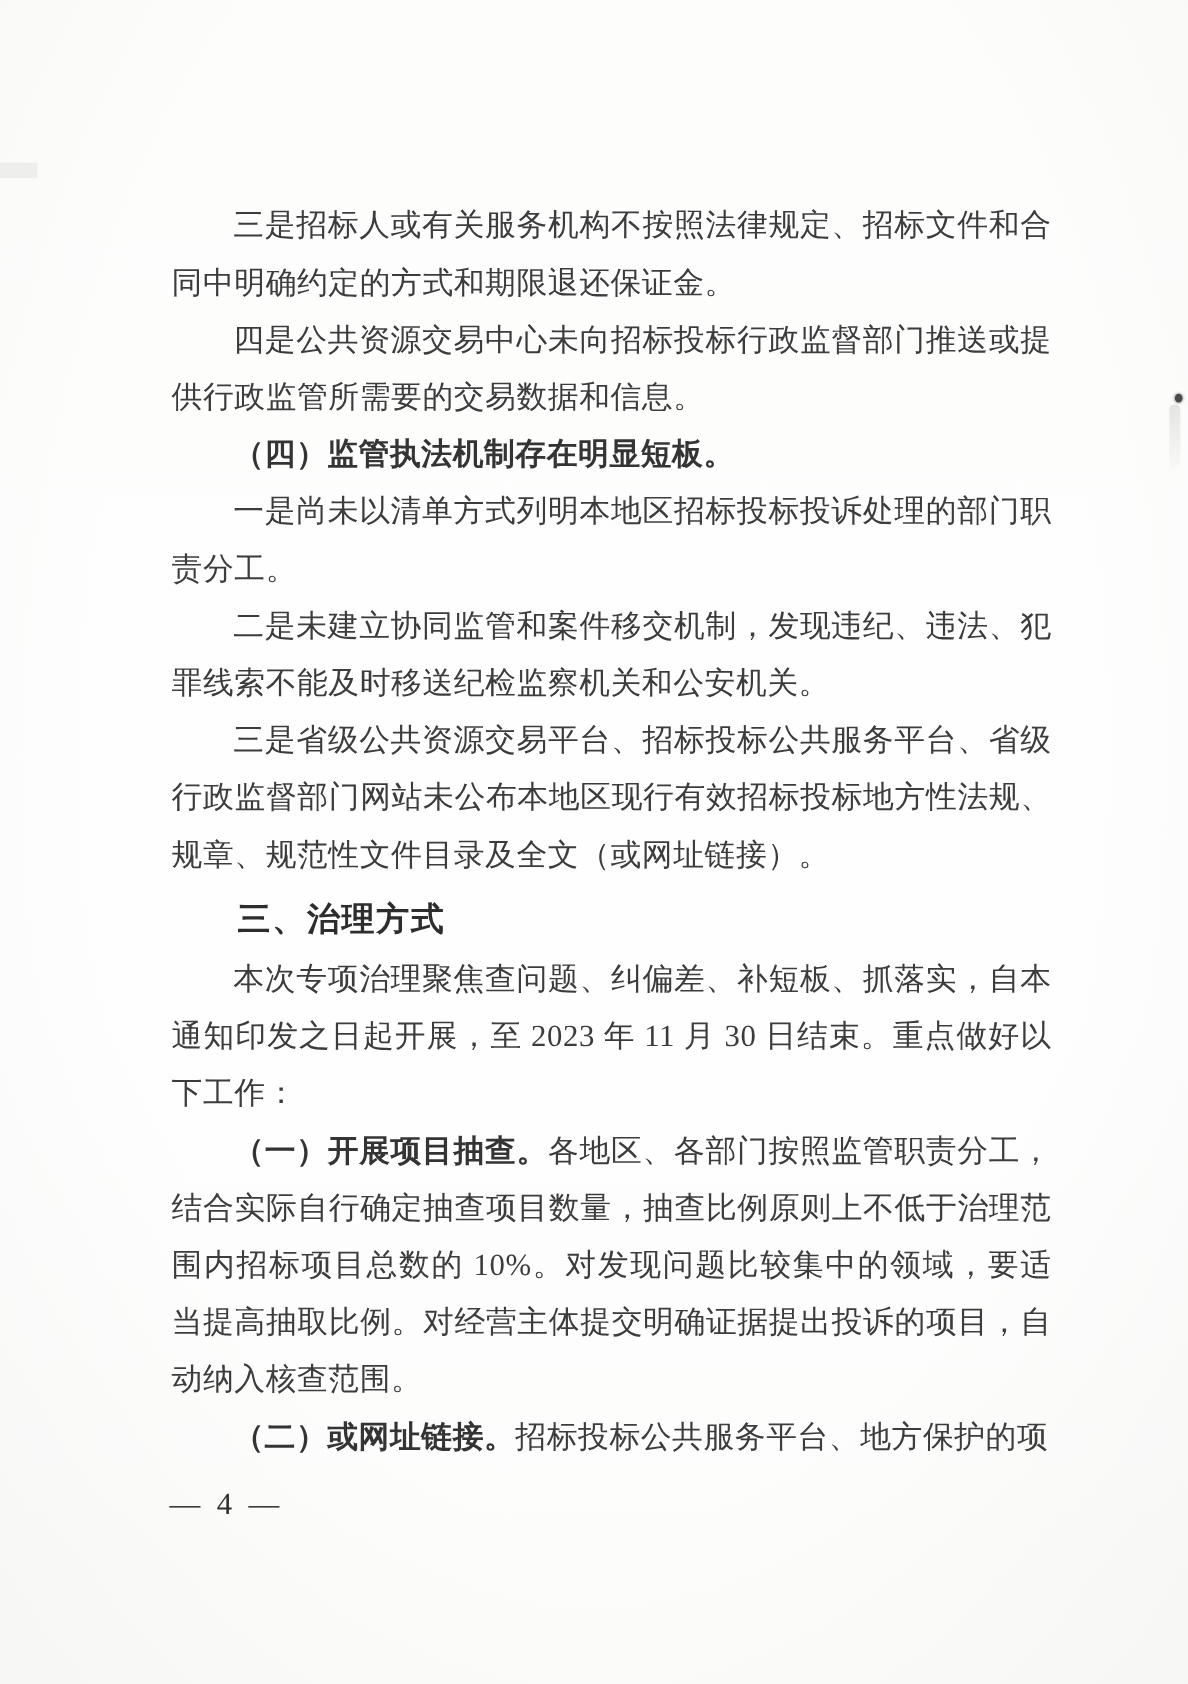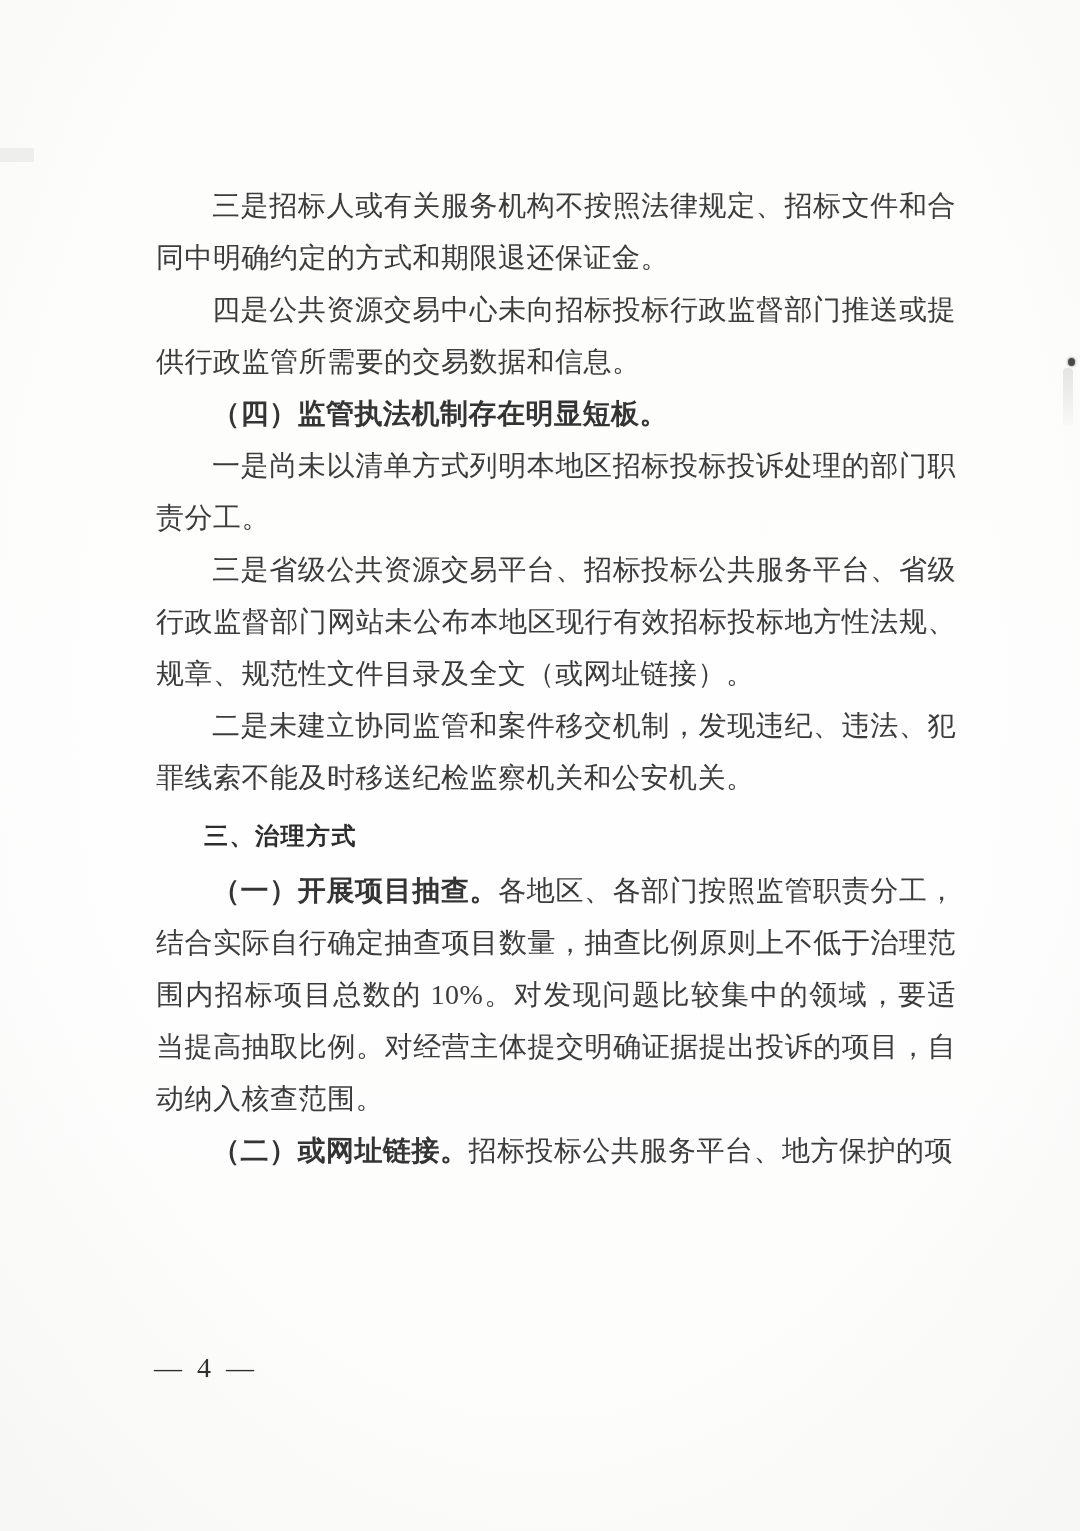--- a/index.html
+++ b/index.html
@@ -26,21 +26,21 @@
     text-align:justify;
     text-justify:inter-character;
     letter-spacing:0.5px;
   }
   .content p{margin:0;text-indent:2em;}
   .para-gap{margin-top:3px;}
   .subheading{font-weight:700;color:#343434;}
   .section-heading{
     font-family:"Liberation Sans", sans-serif;
     font-weight:700;color:#2d2d2d;
-    font-size:24px;letter-spacing:1.5px;
+    font-size:30px;letter-spacing:1.5px;
     margin:6px 0 3px 0 !important;
   }
   .lead{font-weight:600;color:#343434;}
   .page-number{
     position:absolute;left:154px;top:1352px;
     font-size:28px;color:#2f2f2f;letter-spacing:4px;
     font-family:"Liberation Serif", serif;
   }
   .artifact-dot{
     position:absolute;left:1068px;top:358px;width:7px;height:8px;
@@ -61,23 +61,24 @@
 <body>
 
 <div class="page">
   <div class="scan-tint"></div>
 
   <div class="content">
     <p>三是招标人或有关服务机构不按照法律规定、招标文件和合同中明确约定的方式和期限退还保证金。</p>
     <p class="para-gap">四是公共资源交易中心未向招标投标行政监督部门推送或提供行政监管所需要的交易数据和信息。</p>
     <p class="subheading para-gap">（四）监管执法机制存在明显短板。</p>
     <p class="para-gap">一是尚未以清单方式列明本地区招标投标投诉处理的部门职责分工。</p>
+    <p class="para-gap">二是未建立协同监管和案件移交机制，发现违纪、违法、犯罪线索不能及时移送纪检监察机关和公安机关。</p>
     <p class="para-gap">三是省级公共资源交易平台、招标投标公共服务平台、省级行政监督部门网站未公布本地区现行有效招标投标地方性法规、规章、规范性文件目录及全文（或网址链接）。</p>
-    <p class="para-gap">二是未建立协同监管和案件移交机制，发现违纪、违法、犯罪线索不能及时移送纪检监察机关和公安机关。</p>
     <p class="section-heading">三、治理方式</p>
+    <p>本次专项治理聚焦查问题、纠偏差、补短板、抓落实，自本通知印发之日起开展，至 2023 年 11 月 30 日结束。重点做好以下工作：</p>
     <p class="para-gap">
       <span class="lead">（一）开展项目抽查。</span><span>各地区、各部门按照监管职责分工，结合实际自行确定抽查项目数量，抽查比例原则上不低于治理范围内招标项目总数的 10%。对发现问题比较集中的领域，要适当提高抽取比例。对经营主体提交明确证据提出投诉的项目，自动纳入核查范围。</span>
     </p>
     <p class="para-gap">
       <span class="lead">（二）或网址链接。</span><span>招标投标公共服务平台、地方保护的项</span>
     </p>
   </div>
 
   <div class="page-number">— 4 —</div>
 

